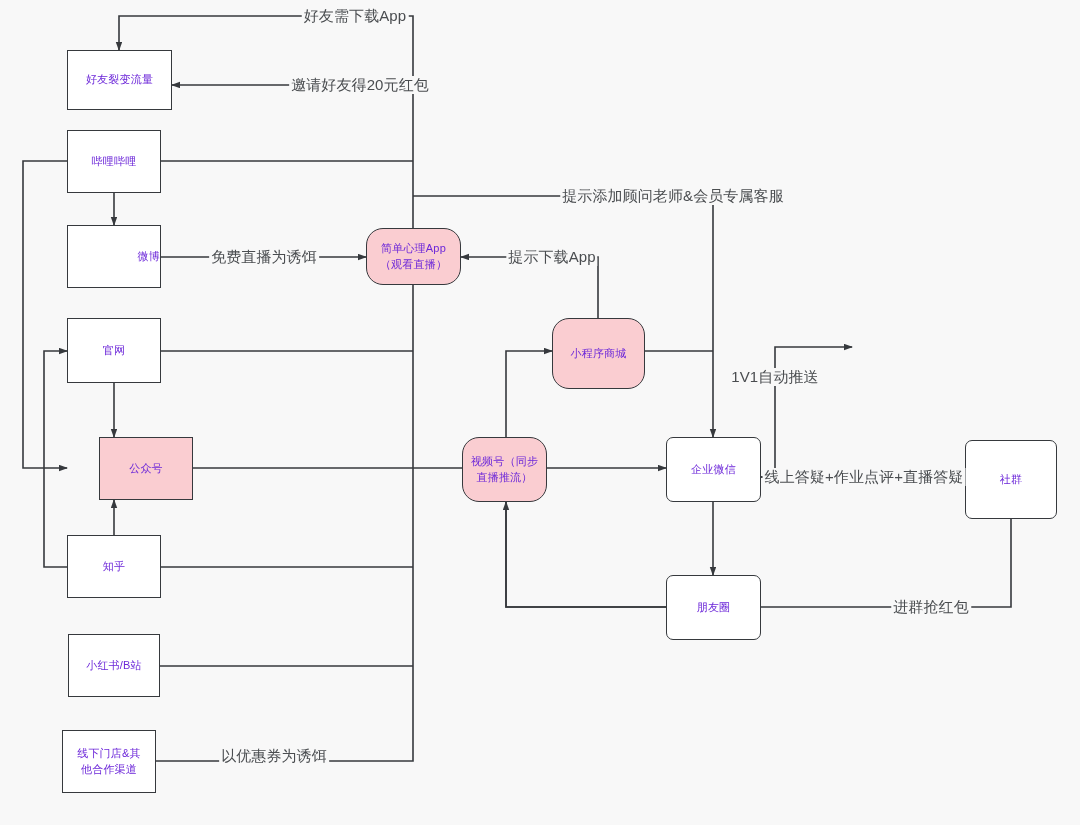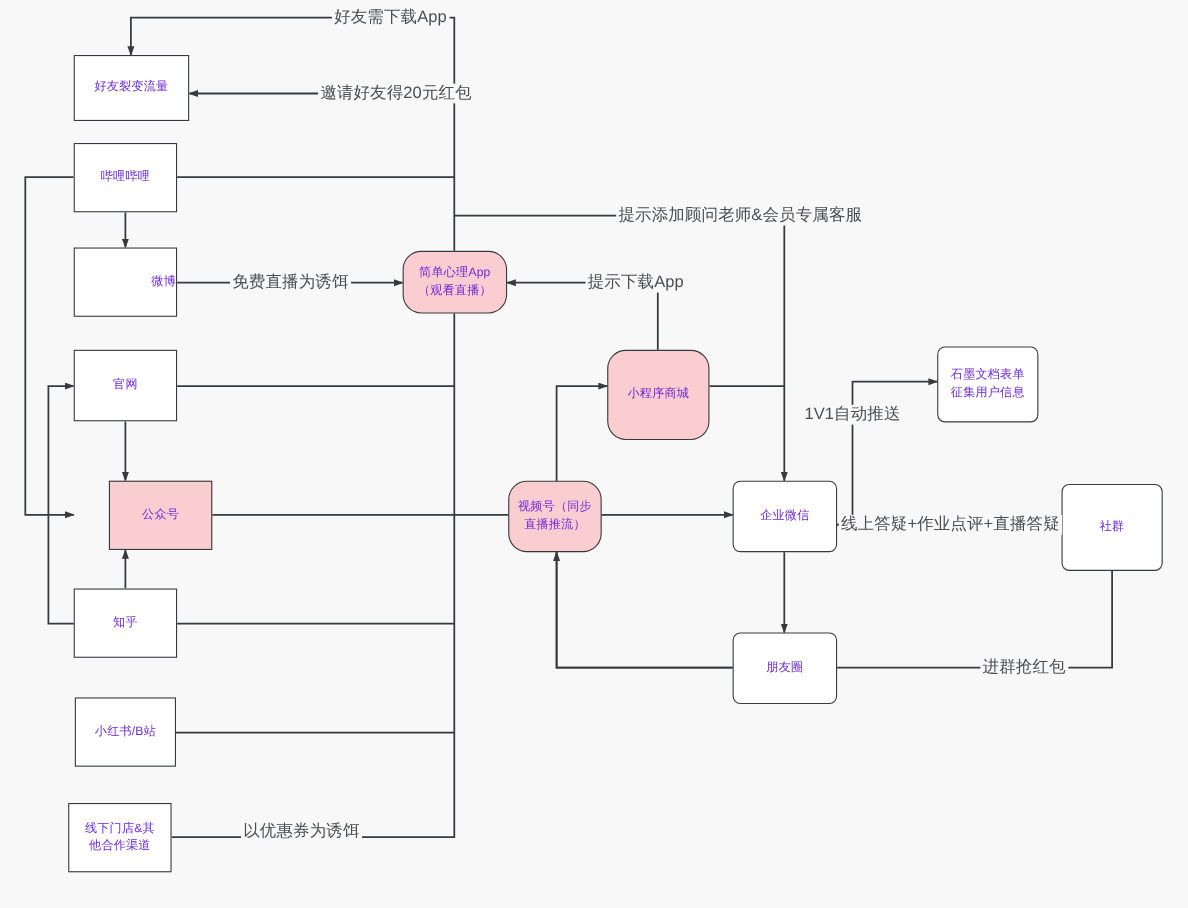--- a/index.html
+++ b/index.html
@@ -156,53 +156,49 @@
   <div class="node sharp" style="left:62px; top:730px; width:94px; height:63px;">
     <span>线下门店&amp;其
 他合作渠道</span>
   </div>
 
   <div class="node pink" style="left:366px; top:228px; width:95px; height:57px;">
     <span>简单心理App
 （观看直播）</span>
   </div>
 
-  <div class="node pink" style="left:552px; top:318px; width:93px; height:82px;">
+  <div class="node pink" style="left:552px; top:318px; width:93px; height:71px;">
     <span>小程序商城</span>
   </div>
 
   <div class="node pink" style="left:462px; top:437px; width:85px; height:65px;">
     <span>视频号（同步
 直播推流）</span>
   </div>
 
   <div class="node" style="left:666px; top:437px; width:95px; height:65px;align-items:center;">
     <span>企业微信</span>
   </div>
 
   <div class="node" style="left:666px; top:575px; width:95px; height:65px;">
     <span>朋友圈</span>
   </div>
 
-  <div class="node" style="left:852px; top:315px; width:92px; height:69px;">
-    <span>石墨文档表单
-征集用户信息</span>
-  </div>
 
   <div class="node" style="left:965px; top:440px; width:92px; height:79px;">
     <span>社群</span>
   </div>
 
   <div class="edge-label" style="left:355px; top:16px;">好友需下载App</div>
 
   <div class="edge-label" style="left:360px; top:85px;">邀请好友得20元红包</div>
 
   <div class="edge-label" style="left:264px; top:257px;">免费直播为诱饵</div>
 
-  <div class="edge-label" style="left:578px; top:257px;">提示下载App</div>
+  <div class="edge-label" style="left:552px; top:257px;">提示下载App</div>
 
   <div class="edge-label" style="left:673px; top:196px;">提示添加顾问老师&amp;会员专属客服</div>
 
   <div class="edge-label" style="left:775px; top:377px;">1V1自动推送</div>
 
   <div class="edge-label" style="left:864px; top:477px;">线上答疑+作业点评+直播答疑</div>
 
   <div class="edge-label" style="left:931px; top:607px;">进群抢红包</div>
 
   <div class="edge-label" style="left:274px; top:756px;">以优惠券为诱饵</div>

